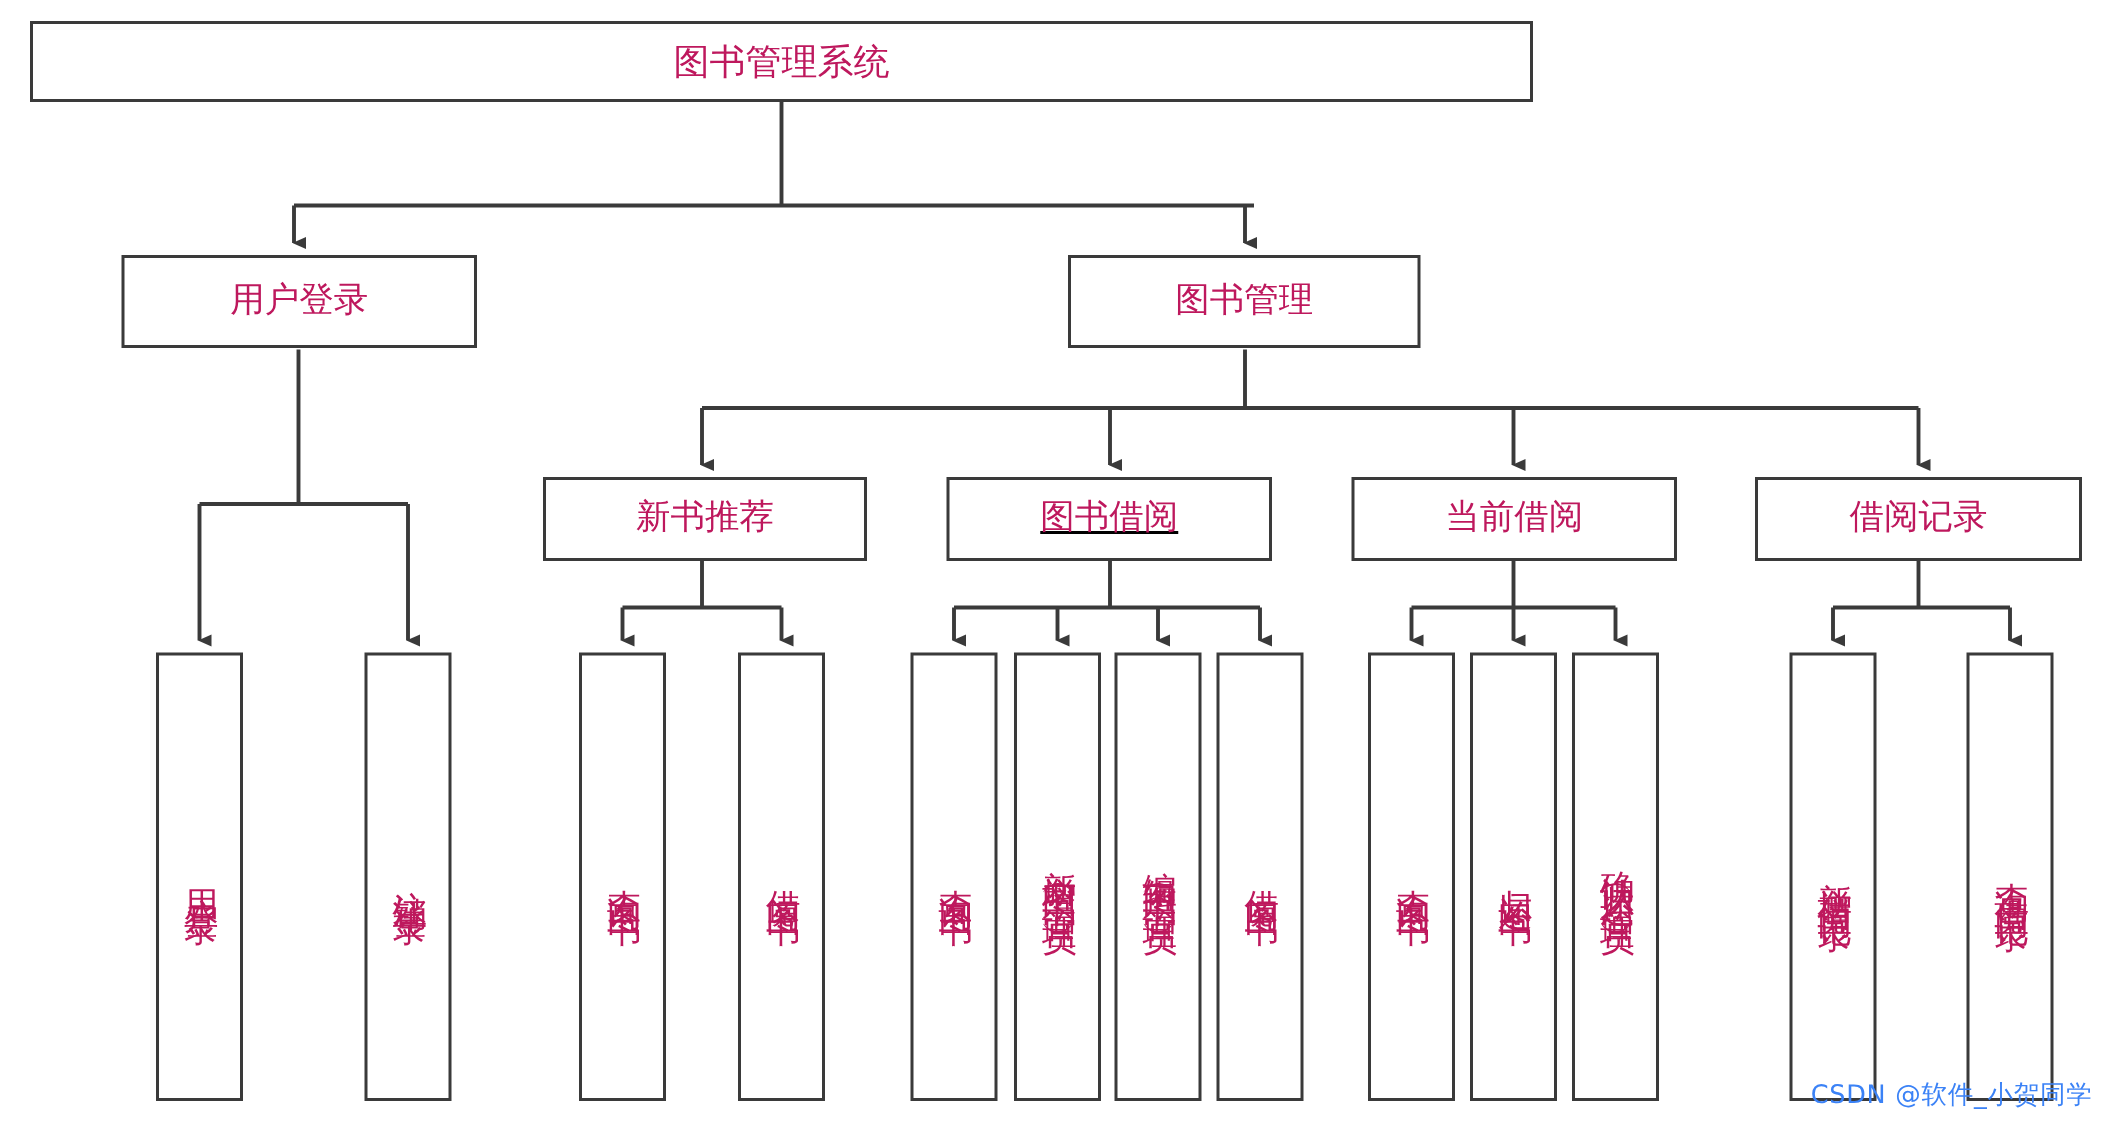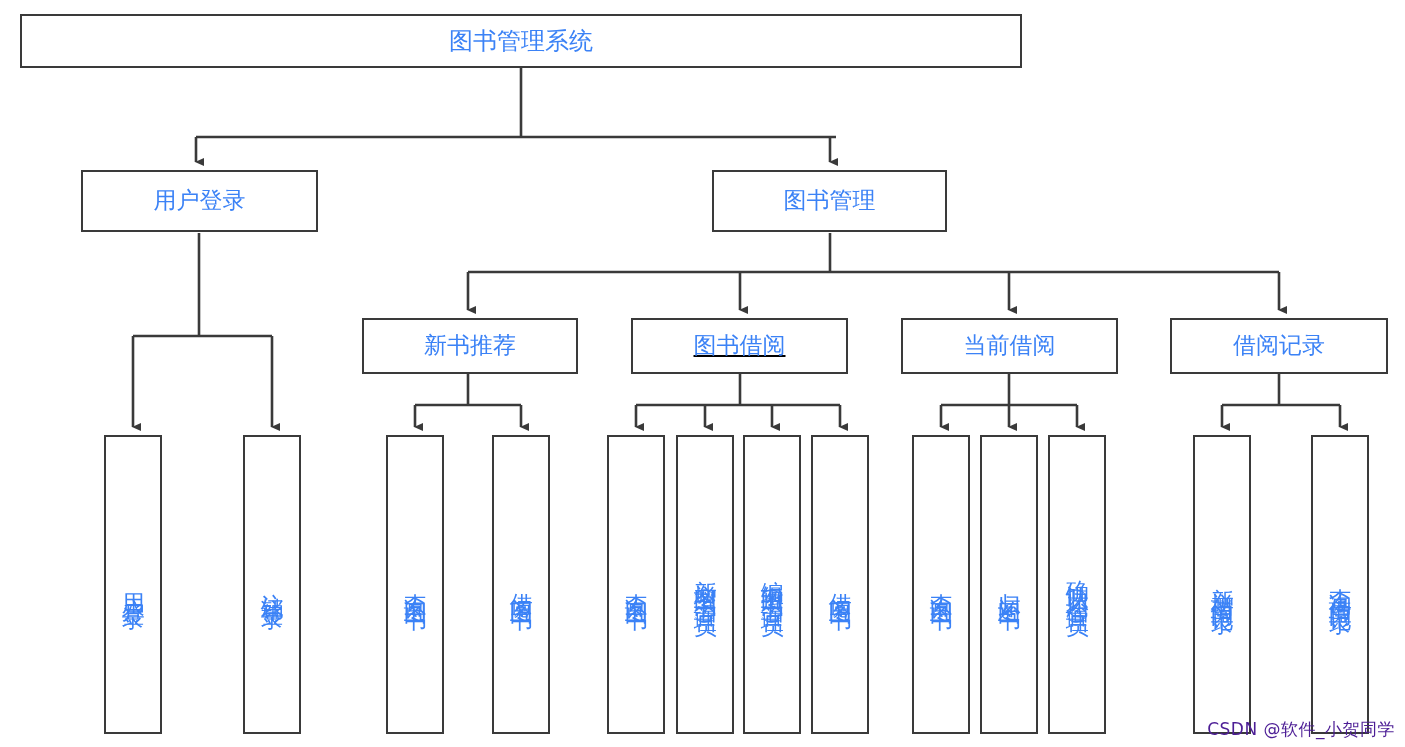--- a/index.html
+++ b/index.html
@@ -28,21 +28,21 @@
     position: absolute;
     box-sizing: border-box;
     background: #ffffff;
     border: 2.5px solid #3a3a3a;
     display: flex;
     align-items: center;
     justify-content: center;
     z-index: 5;
   }
   .node-label {
-    color: #3b82f6;
+    color: #be185d;
     line-height: 1.28;
     text-align: center;
     white-space: pre;
     user-select: none;
   }
   .node.horizontal .node-label {
     font-size: 23px;
     writing-mode: horizontal-tb;
   }
   .node.vertical .node-label {
@@ -52,21 +52,21 @@
     letter-spacing: 5px;
   }
   .node.root .node-label {
     font-size: 24px;
   }
   #watermark {
     position: absolute;
     right: 10px;
     bottom: 6px;
     font-size: 17px;
-    color: #4c1d95;
+    color: #3b82f6;
     letter-spacing: 0.5px;
     z-index: 20;
     white-space: nowrap;
     user-select: none;
   }
 </style>
 </head>
 <body>
 
 <div id="diagram-root">

